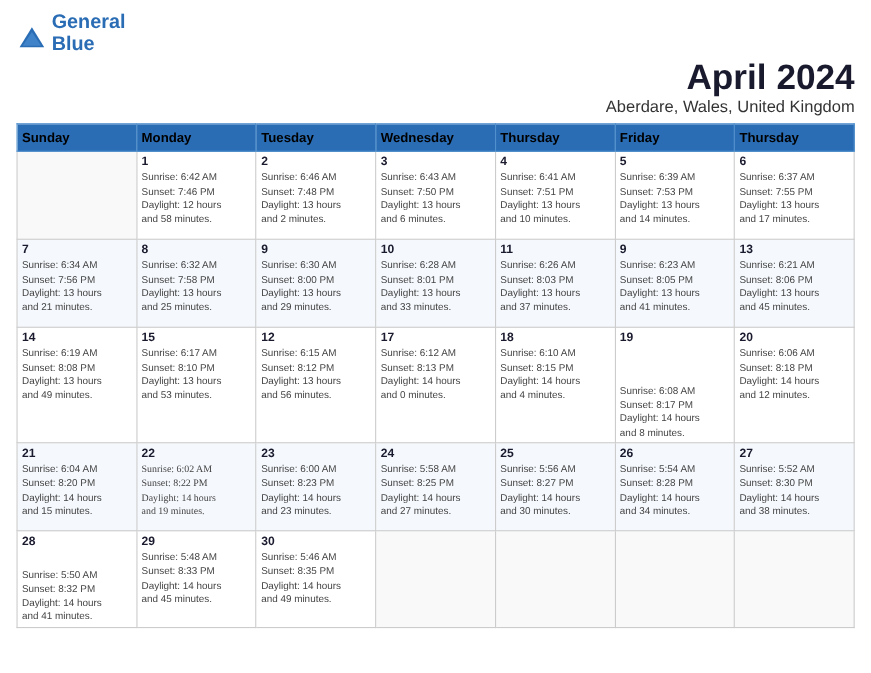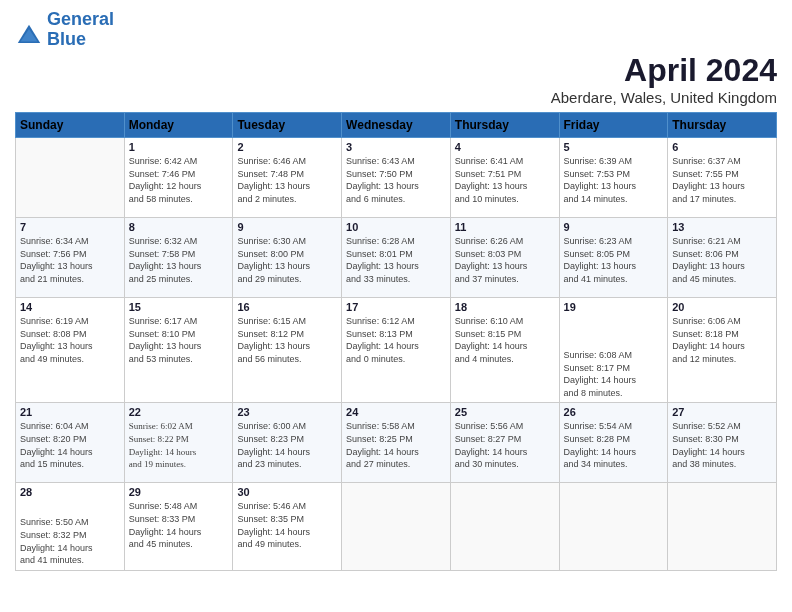--- a/index.html
+++ b/index.html
@@ -232,21 +232,21 @@
 and 49 minutes.</div>
           </td>
           <td>
             <div class="day-number">15</div>
             <div class="day-info" style="white-space: pre-line;">Sunrise: 6:17 AM
 Sunset: 8:10 PM
 Daylight: 13 hours
 and 53 minutes.</div>
           </td>
           <td>
-            <div class="day-number">16</div>
+            <div class="day-number">12</div>
             <div class="day-info" style="white-space: pre-line;">Sunrise: 6:15 AM
 Sunset: 8:12 PM
 Daylight: 13 hours
 and 56 minutes.</div>
           </td>
           <td>
             <div class="day-number">17</div>
             <div class="day-info" style="white-space: pre-line;">Sunrise: 6:12 AM
 Sunset: 8:13 PM
 Daylight: 14 hours

